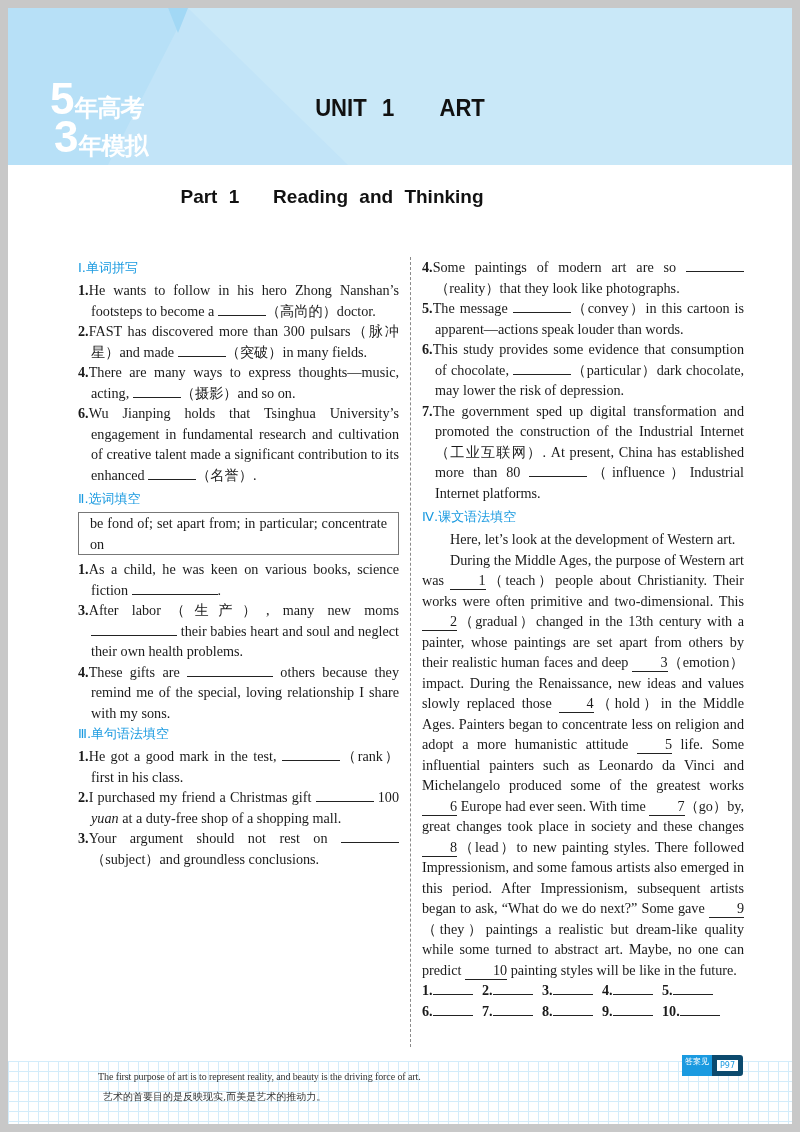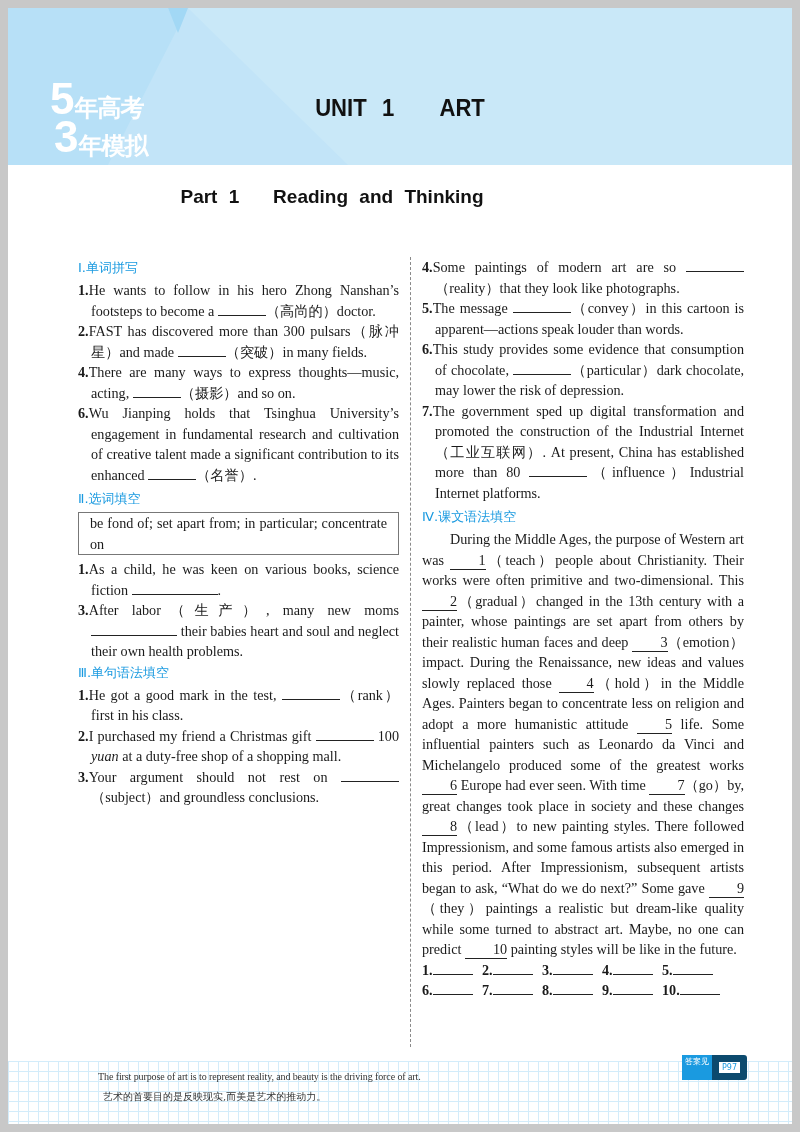--- a/index.html
+++ b/index.html
@@ -95,21 +95,21 @@
   .answers .acell .line {
     display: inline-block; width: 40px; border-bottom: 1px solid #222; height: 14px;
   }
   
   .answer-tag {
     position: absolute; left: 674px; top: 1047px;
     display: flex; font-family: "DejaVu Sans", sans-serif; font-size: 8px;
     line-height: 11px;
   }
   .answer-tag .a { background: #1a9ae0; color: #fff; padding: 0 2px; border: 1px solid #1a9ae0; }
-  .answer-tag .p { color: #1a9ae0; border: 7px solid #0c4a6e; padding: 0 3px; background: #fff; border-radius: 0 3px 3px 0; }
+  .answer-tag .p { color: #1a9ae0; border: 5px solid #0c4a6e; padding: 0 3px; background: #fff; border-radius: 0 3px 3px 0; }
   .footer {
     position: absolute; left: 0; top: 1053px; width: 784px; height: 63px;
     background-color: #ffffff;
     background-image:
       linear-gradient(to right, #d3ecfa 1px, transparent 1px),
       linear-gradient(to bottom, #d3ecfa 1px, transparent 1px);
     background-size: 10px 10px;
   }
   .quote-en {
     position: absolute; left: 90px; top: 1063px;
@@ -154,35 +154,37 @@
     <p class="q"><span class="num">1.</span><span>He wants to follow in his hero Zhong Nanshan’s footsteps to become a </span><span class="blank b48"></span><span>（高尚的）doctor.</span></p>
     <p class="q"><span class="num">2.</span><span>FAST has discovered more than 300 pulsars（脉冲星）and made </span><span class="blank b48"></span><span>（突破）in many fields.</span></p>
     <p class="q"><span class="num">4.</span><span>There are many ways to express thoughts—music, acting, </span><span class="blank b48"></span><span>（摄影）and so on.</span></p>
     <p class="q"><span class="num">6.</span><span>Wu Jianping holds that Tsinghua University’s engagement in fundamental research and cultivation of creative talent made a significant contribution to its enhanced </span><span class="blank b48"></span><span>（名誉）.</span></p>
 
     <div class="sec-head" style="margin-top:4px">Ⅱ.选词填空</div>
     <div class="vocab-box">be fond of; set apart from; in particular; concentrate on</div>
 
     <p class="q"><span class="num">1.</span><span>As a child, he was keen on various books, science fiction </span><span class="blank b86"></span><span>.</span></p>
     <p class="q"><span class="num">3.</span><span>After labor（生产）, many new moms </span><span class="blank b86"></span><span> their babies heart and soul and neglect their own health problems.</span></p>
+    <p class="q"><span class="num">4.</span><span>These gifts are </span><span class="blank b86"></span><span> others because they remind me of the special, loving relationship I share with my sons.</span></p>
 
     <div class="sec-head" style="">Ⅲ.单句语法填空</div>
     <p class="q"><span class="num">1.</span><span>He got a good mark in the test, </span><span class="blank b58"></span><span>（rank）first in his class.</span></p>
     <p class="q"><span class="num">2.</span><span>I purchased my friend a Christmas gift </span><span class="blank b58"></span><span> 100 </span><i>yuan</i><span> at a duty-free shop of a shopping mall.</span></p>
     <p class="q"><span class="num">3.</span><span>Your argument should not rest on </span><span class="blank b58"></span><span>（subject）and groundless conclusions.</span></p>
   </div>
 
   <div class="col col-right">
     <p class="q"><span class="num">4.</span><span>Some paintings of modern art are so </span><span class="blank b58"></span><span>（reality）that they look like photographs.</span></p>
     <p class="q"><span class="num">5.</span><span>The message </span><span class="blank b58"></span><span>（convey）in this cartoon is apparent—actions speak louder than words.</span></p>
     <p class="q"><span class="num">6.</span><span>This study provides some evidence that consumption of chocolate, </span><span class="blank b58"></span><span>（particular）dark chocolate, may lower the risk of depression.</span></p>
     <p class="q"><span class="num">7.</span><span>The government sped up digital transformation and promoted the construction of the Industrial Internet（工业互联网）. At present, China has established more than 80 </span><span class="blank b58"></span><span>（influence）Industrial Internet platforms.</span></p>
 
     <div class="sec-head" style="margin-top:4px">Ⅳ.课文语法填空</div>
     <div class="passage">
+      <p class="indent">Here, let’s look at the development of Western art.</p>
       <p class="indent" id="passage-body"><span>During the Middle Ages, the purpose of Western art was </span><span class="nb">1</span><span>（teach）people about Christianity. Their works were often primitive and two-dimensional. This </span><span class="nb">2</span><span>（gradual）changed in the 13th century with a painter, whose paintings are set apart from others by their realistic human faces and deep </span><span class="nb">3</span><span>（emotion）impact. During the Renaissance, new ideas and values slowly replaced those </span><span class="nb">4</span><span>（hold）in the Middle Ages. Painters began to concentrate less on religion and adopt a more humanistic attitude </span><span class="nb">5</span><span> life. Some influential painters such as Leonardo da Vinci and Michelangelo produced some of the greatest works </span><span class="nb">6</span><span> Europe had ever seen. With time </span><span class="nb">7</span><span>（go）by, great changes took place in society and these changes </span><span class="nb">8</span><span>（lead）to new painting styles. There followed Impressionism, and some famous artists also emerged in this period. After Impressionism, subsequent artists began to ask, “What do we do next?” Some gave </span><span class="nb">9</span><span>（they）paintings a realistic but dream-like quality while some turned to abstract art. Maybe, no one can predict </span><span class="nb">10</span><span> painting styles will be like in the future.</span></p>
     </div>
 
     <div class="answers">
       <div class="arow" id="arow-0">
           <span class="acell"><span class="n">1.</span><span class="line"></span></span>
           <span class="acell"><span class="n">2.</span><span class="line"></span></span>
           <span class="acell"><span class="n">3.</span><span class="line"></span></span>
           <span class="acell"><span class="n">4.</span><span class="line"></span></span>
           <span class="acell"><span class="n">5.</span><span class="line"></span></span>

